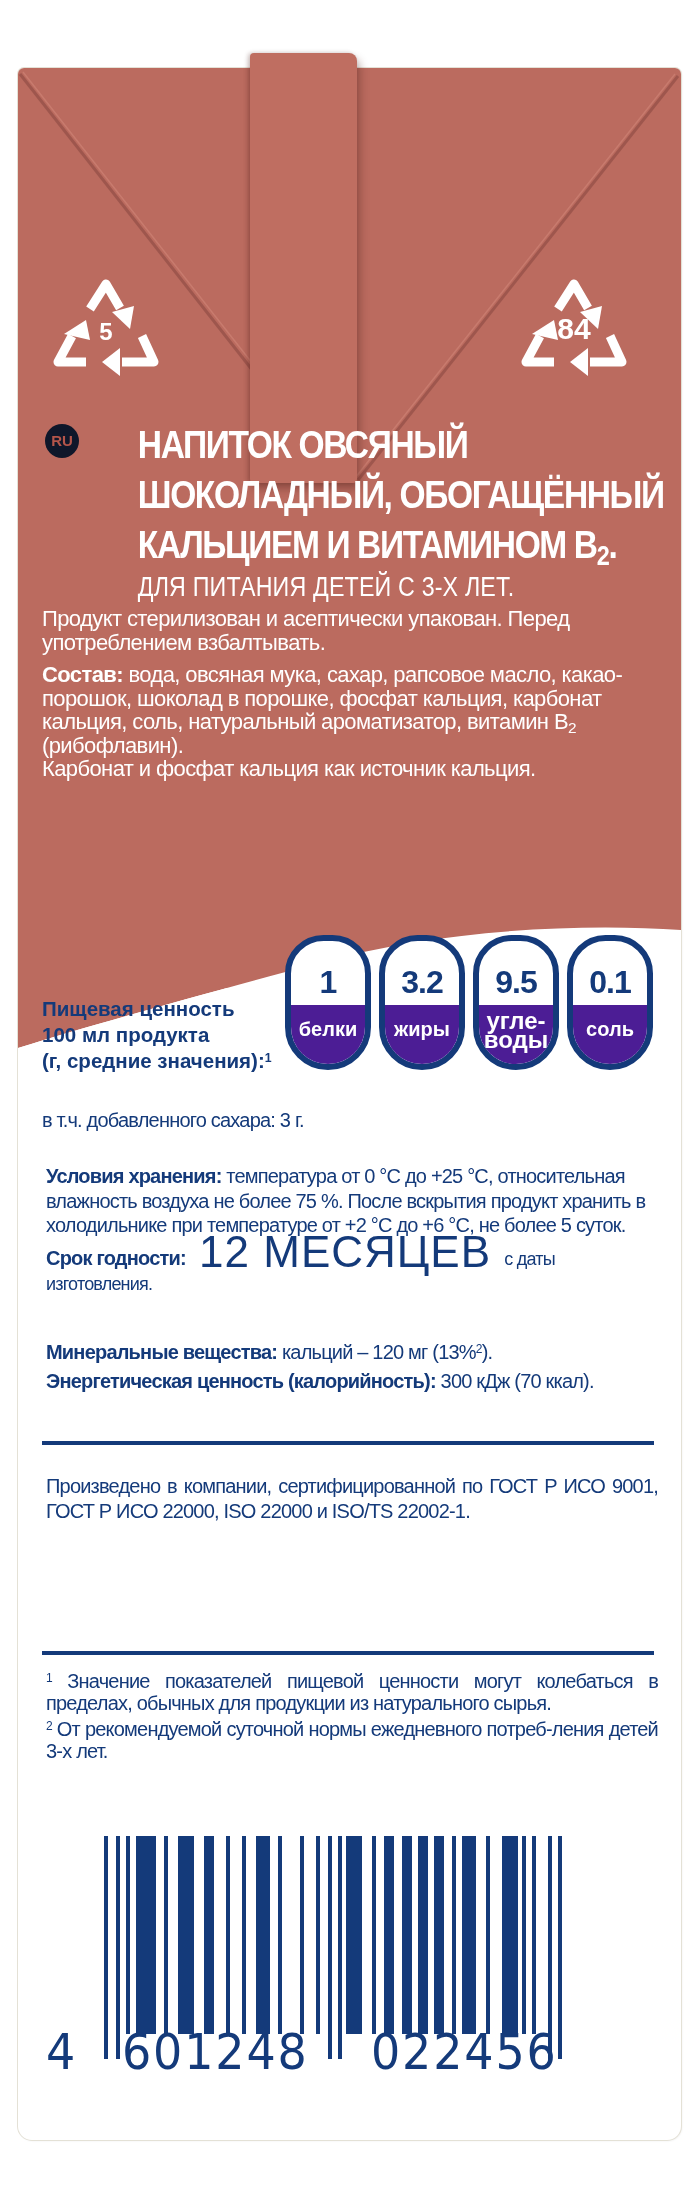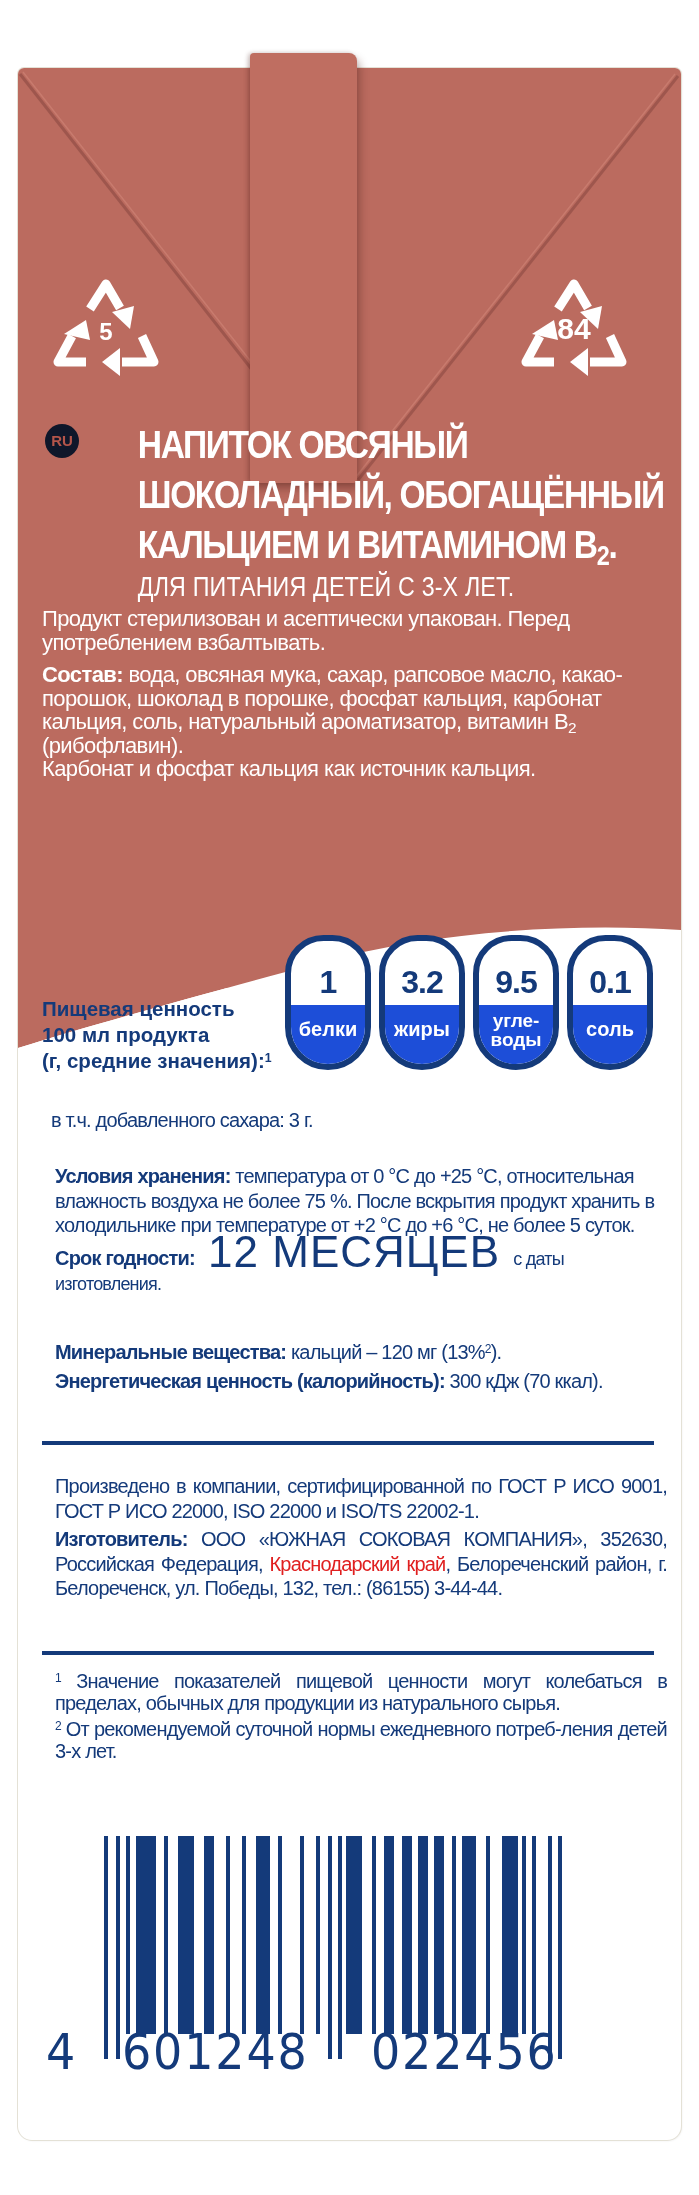--- a/index.html
+++ b/index.html
@@ -31,22 +31,22 @@
   .subtitle { display: block; font-weight: normal; font-size: 27px; line-height: 34px; letter-spacing: 0.2px; transform: scaleX(0.86); white-space: nowrap; }
   .brown-text { position: absolute; left: 42px; width: 620px; color: #fff; font-size: 22px; line-height: 23.5px; letter-spacing: -0.6px; z-index: 4; }
   .brown-text p { margin: 0; }
   .nv-label { position: absolute; left: 42px; top: 996px; color: #143a7a; font-weight: bold; font-size: 20.5px; line-height: 26px; }
   .badges { position: absolute; left: 285px; top: 935px; display: flex; gap: 8px; }
   .badge {
     width: 86px; height: 135px; border: 6px solid #143a7a; border-radius: 43px 43px 48px 48px;
     box-sizing: border-box; overflow: hidden; background: #fff; display: flex; flex-direction: column;
   }
   .badge .val { height: 60px; display: flex; align-items: flex-end; justify-content: center; color: #143a7a; font-weight: bold; font-size: 32px; padding-bottom: 4px; letter-spacing: -1px; }
-  .badge .lbl { flex: 1; background: #1d4ed8; color: #fff; font-weight: bold; font-size: 20px; display: flex; align-items: center; justify-content: center; text-align: center; line-height: 19px; padding-bottom: 10px; }
-  .blue-text { position: absolute; left: 51px; width: 620px; color: #143a7a; font-size: 20px; line-height: 24.5px; letter-spacing: -0.8px; }
+  .badge .lbl { flex: 1; background: #4c1d95; color: #fff; font-weight: bold; font-size: 20px; display: flex; align-items: center; justify-content: center; text-align: center; line-height: 19px; padding-bottom: 10px; }
+  .blue-text { position: absolute; left: 42px; width: 620px; color: #143a7a; font-size: 20px; line-height: 24.5px; letter-spacing: -0.8px; }
   .blue-text p { margin: 4px; }
   .blue-text b { font-weight: bold; }
   .big-months { font-size: 44px; letter-spacing: 1px; vertical-align: -2px; }
   .red { color: #e02020; }
   .rule { position: absolute; left: 42px; width: 612px; height: 4px; background: #143a7a; }
   .justify { text-align: justify; text-align-last: left; }
   .barcode { position: absolute; left: 104px; top: 1836px; width: 510px; height: 250px; }
   .barcode svg { width: 100%; height: 100%; }
   .ean { position: absolute; top: 2023px; color: #143a7a; font-size: 50px; font-family: "DejaVu Sans", sans-serif; letter-spacing: 2px; transform: scaleX(0.92); transform-origin: left; }
   sup { font-size: 0.6em; vertical-align: 0.5em; line-height: 0; }
@@ -128,21 +128,21 @@
   <div class="badge">
     <div class="val">1</div>
     <div class="lbl">белки</div>
   </div>
   <div class="badge">
     <div class="val">3.2</div>
     <div class="lbl">жиры</div>
   </div>
   <div class="badge">
     <div class="val">9.5</div>
-    <div class="lbl" style="white-space:pre-line; font-size:19px;">угле-
+    <div class="lbl" style="white-space:pre-line; font-size:24px;">угле-
 воды</div>
   </div>
   <div class="badge">
     <div class="val">0.1</div>
     <div class="lbl">соль</div>
   </div>
 </div>
 
 <div class="blue-text" style="top:1108px;">в т.ч. добавленного сахара: 3 г.</div>
 
@@ -153,21 +153,20 @@
 
 <div class="blue-text" style="top:1336px;">
   <p><b>Минеральные вещества:</b><span> кальций – 120 мг (13%</span><sup>2</sup><span>).</span></p>
   <p><b>Энергетическая ценность (калорийность):</b><span> 300 кДж (70 ккал).</span></p>
 </div>
 
 <div class="rule" style="top:1441px;"></div>
 
 <div class="blue-text justify" style="top:1470px;">
   <p>Произведено в компании, сертифицированной по ГОСТ Р ИСО 9001, ГОСТ Р ИСО 22000, ISO 22000 и ISO/TS 22002-1.</p>
-  <p><b>Изготовитель:</b><span> ООО «ЮЖНАЯ СОКОВАЯ КОМПАНИЯ», 352630, Российская Федерация, </span><span class="red">Краснодарский край</span><span>, Белореченский район, г. Белореченск, ул. Победы, 132, тел.: (86155) 3-44-44.</span></p>
 </div>
 
 <div class="rule" style="top:1651px;"></div>
 
 <div class="blue-text justify" style="top:1666px; line-height:22px;">
   <p><sup>1</sup><span> Значение показателей пищевой ценности могут колебаться в пределах, обычных для продукции из натурального сырья.</span></p>
   <p><sup>2</sup><span> От рекомендуемой суточной нормы ежедневного потреб-ления детей 3-х лет.</span></p>
 </div>
 
 <div class="barcode">

